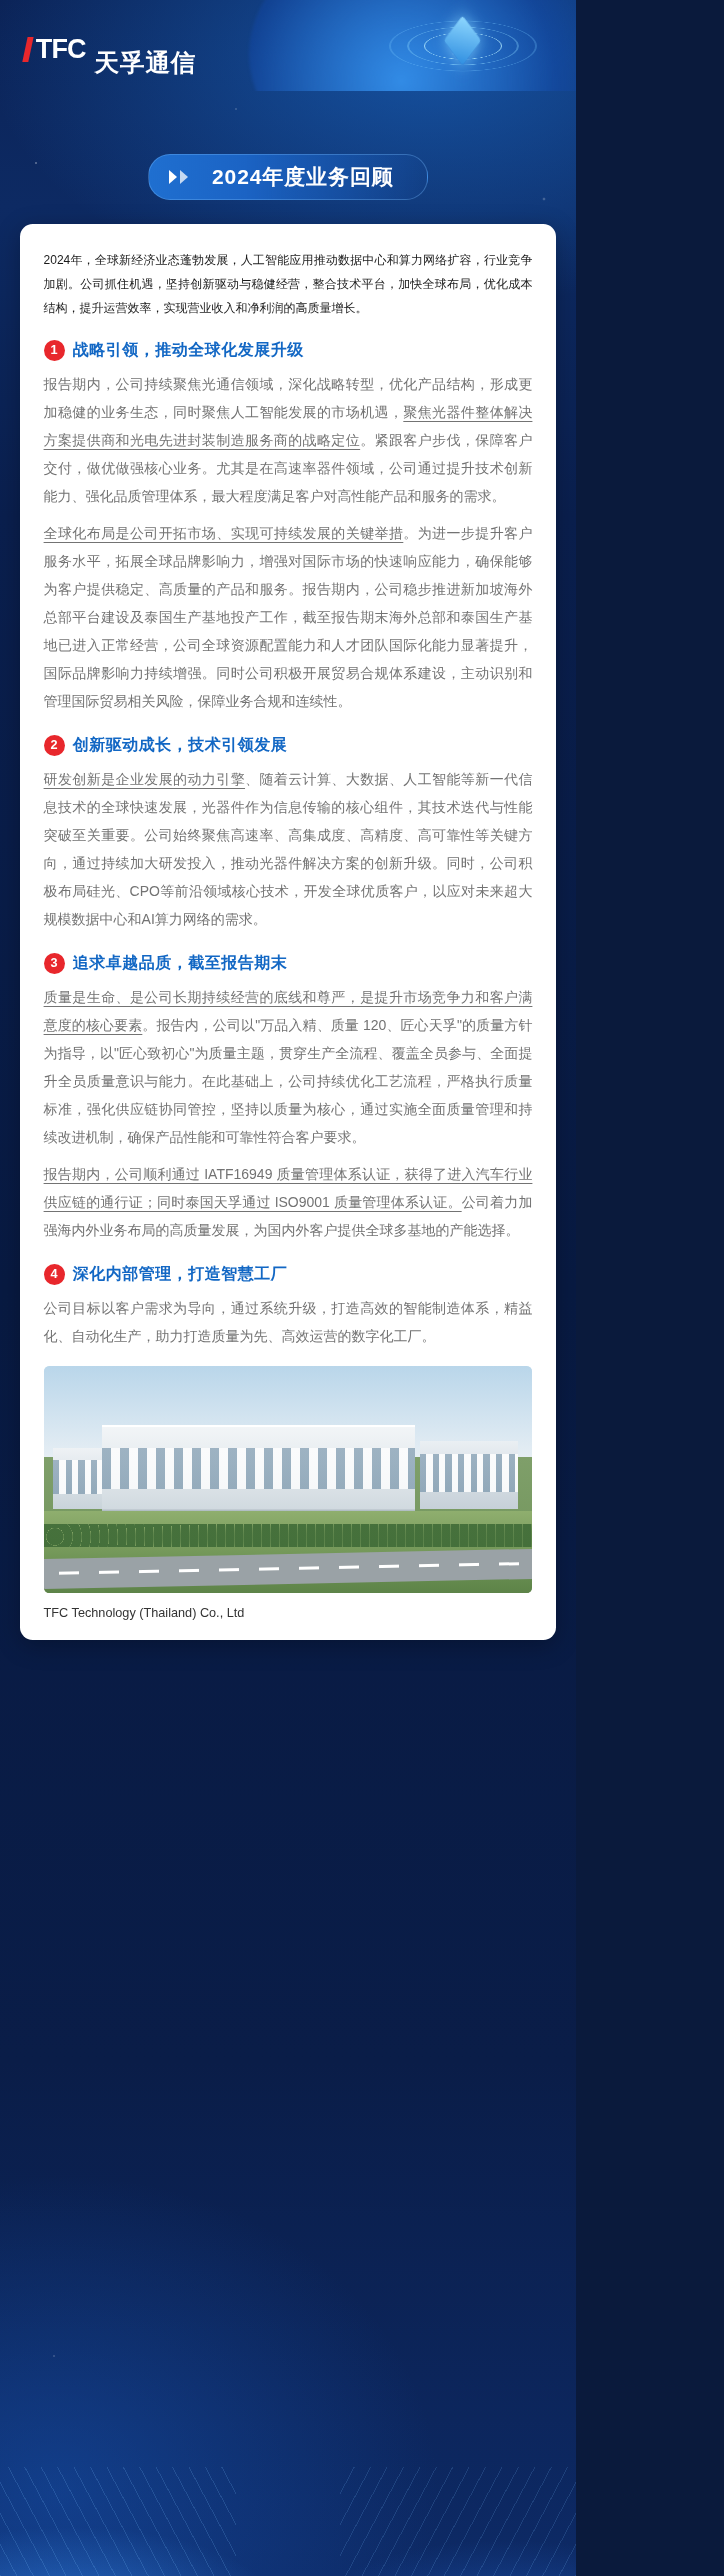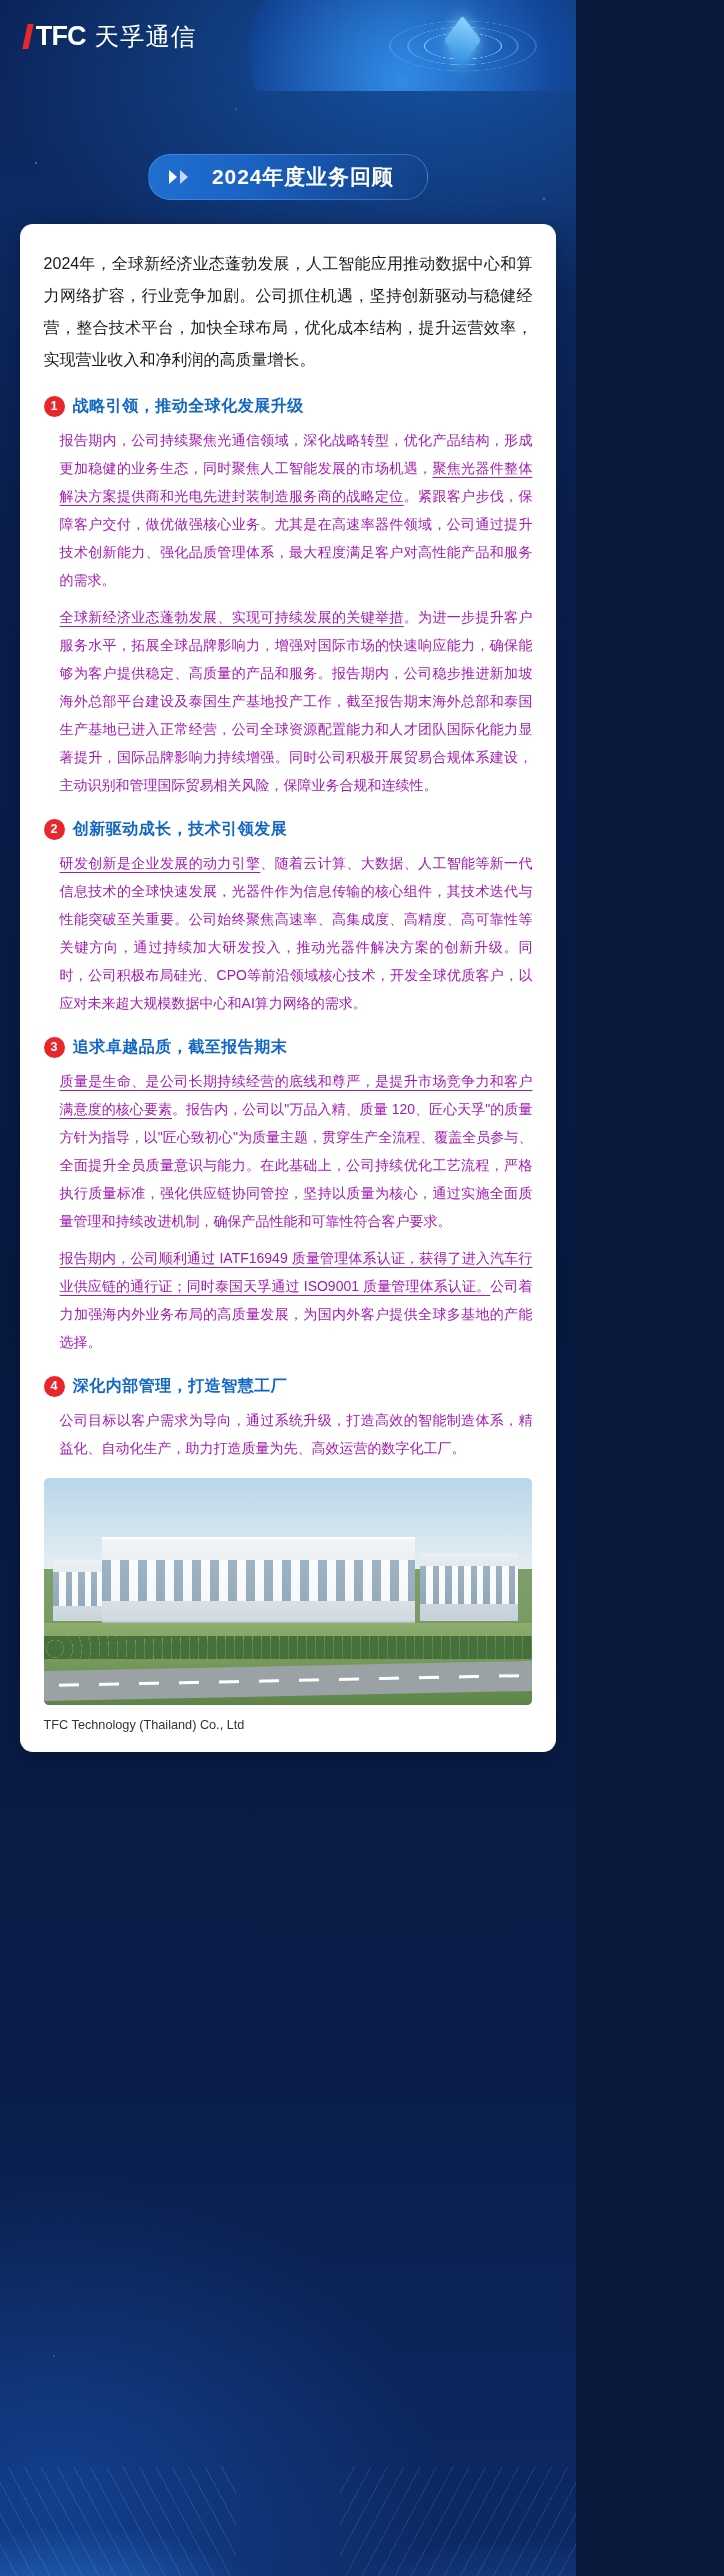--- a/index.html
+++ b/index.html
@@ -101,22 +101,23 @@
     display: inline-block;
     width: 6.3px;
     height: 24.5px;
     background: #e8272c;
     margin-right: 4.5px;
     transform: skewX(-12deg);
   }
   .logo-cn {
     color: #ffffff;
     font-size: 24.5px;
-    font-weight: normal;
+    font-weight: bold;
     letter-spacing: 0.9px;
+    margin-top: 26px;
   }
   
   .title-wrap {
     position: relative;
     margin-top: 63px;
     display: flex;
     justify-content: center;
   }
   .title-pill {
     display: flex;
@@ -149,21 +150,21 @@
   
   .card {
     position: relative;
     margin: 23.6px 20px 0 20px;
     background: #ffffff;
     border-radius: 12.7px;
     padding: 23.6px 23.6px 20px 23.6px;
     box-shadow: 0 5.4px 23.6px rgba(0,0,0,.25);
   }
   .intro {
-    font-size: 16px;
+    font-size: 12px;
     line-height: 2.0;
     color: #1a1a1a;
     text-align: justify;
     margin: 0 0 5.4px 0;
   }
   .section { margin-top: 20px; }
   .sec-head {
     display: flex;
     align-items: center;
     gap: 8.2px;
@@ -185,23 +186,23 @@
   .sec-title {
     color: #1267c4;
     font-size: 16px;
     font-weight: bold;
     letter-spacing: 0.5px;
     font-family: Liberation Mono, monospace;
   }
   .para {
     font-size: 14px;
     line-height: 2.0;
-    color: #a21caf;
+    color: #737373;
     text-align: justify;
-    margin: 9px 0 0 16px;
+    margin: 9px 0 0 0;
   }
   .u { text-decoration: underline; text-underline-offset: 3.6px; }
   .photo {
     margin-top: 16.3px;
     width: 100%;
     height: 227px;
     border-radius: 5.4px;
     overflow: hidden;
     position: relative;
     background: linear-gradient(180deg, #cfe4f2 0%, #dfeaf3 38%, #7f9f6a 40%, #6f9358 100%);
@@ -333,21 +334,21 @@
   <div class="card">
     <p class="intro">2024年，全球新经济业态蓬勃发展，人工智能应用推动数据中心和算力网络扩容，行业竞争加剧。公司抓住机遇，坚持创新驱动与稳健经营，整合技术平台，加快全球布局，优化成本结构，提升运营效率，实现营业收入和净利润的高质量增长。</p>
 
     <div id="sections">
         <div class="section">
           <div class="sec-head">
             <span class="num">1</span>
             <span class="sec-title">战略引领，推动全球化发展升级</span>
           </div>
           <p class="para"><span>报告期内，公司持续聚焦光通信领域，深化战略转型，优化产品结构，形成更加稳健的业务生态，同时聚焦人工智能发展的市场机遇，</span><span class="u">聚焦光器件整体解决方案提供商和光电先进封装制造服务商的战略定位</span><span>。紧跟客户步伐，保障客户交付，做优做强核心业务。尤其是在高速率器件领域，公司通过提升技术创新能力、强化品质管理体系，最大程度满足客户对高性能产品和服务的需求。</span></p>
-          <p class="para"><span class="u">全球新经济业态蓬勃发展、实现可持续发展的关键举措</span><span>。为进一步提升客户服务水平，拓展全球品牌影响力，增强对国际市场的快速响应能力，确保能够为客户提供稳定、高质量的产品和服务。报告期内，公司稳步推进新加坡海外总部平台建设及泰国生产基地投产工作，截至报告期末海外总部和泰国生产基地已进入正常经营，公司全球资源配置能力和人才团队国际化能力显著提升，国际品牌影响力持续增强。同时公司积极开展贸易合规体系建设，主动识别和管理国际贸易相关风险，保障业务合规和连续性。</span></p>
+          <p class="para"><span class="u">全球化布局是公司开拓市场、实现可持续发展的关键举措</span><span>。为进一步提升客户服务水平，拓展全球品牌影响力，增强对国际市场的快速响应能力，确保能够为客户提供稳定、高质量的产品和服务。报告期内，公司稳步推进新加坡海外总部平台建设及泰国生产基地投产工作，截至报告期末海外总部和泰国生产基地已进入正常经营，公司全球资源配置能力和人才团队国际化能力显著提升，国际品牌影响力持续增强。同时公司积极开展贸易合规体系建设，主动识别和管理国际贸易相关风险，保障业务合规和连续性。</span></p>
         </div>
         <div class="section">
           <div class="sec-head">
             <span class="num">2</span>
             <span class="sec-title">创新驱动成长，技术引领发展</span>
           </div>
           <p class="para"><span class="u">研发创新是企业发展的动力引擎</span><span>、随着云计算、大数据、人工智能等新一代信息技术的全球快速发展，光器件作为信息传输的核心组件，其技术迭代与性能突破至关重要。公司始终聚焦高速率、高集成度、高精度、高可靠性等关键方向，通过持续加大研发投入，推动光器件解决方案的创新升级。同时，公司积极布局硅光、CPO等前沿领域核心技术，开发全球优质客户，以应对未来超大规模数据中心和AI算力网络的需求。</span></p>
         </div>
         <div class="section">
           <div class="sec-head">

